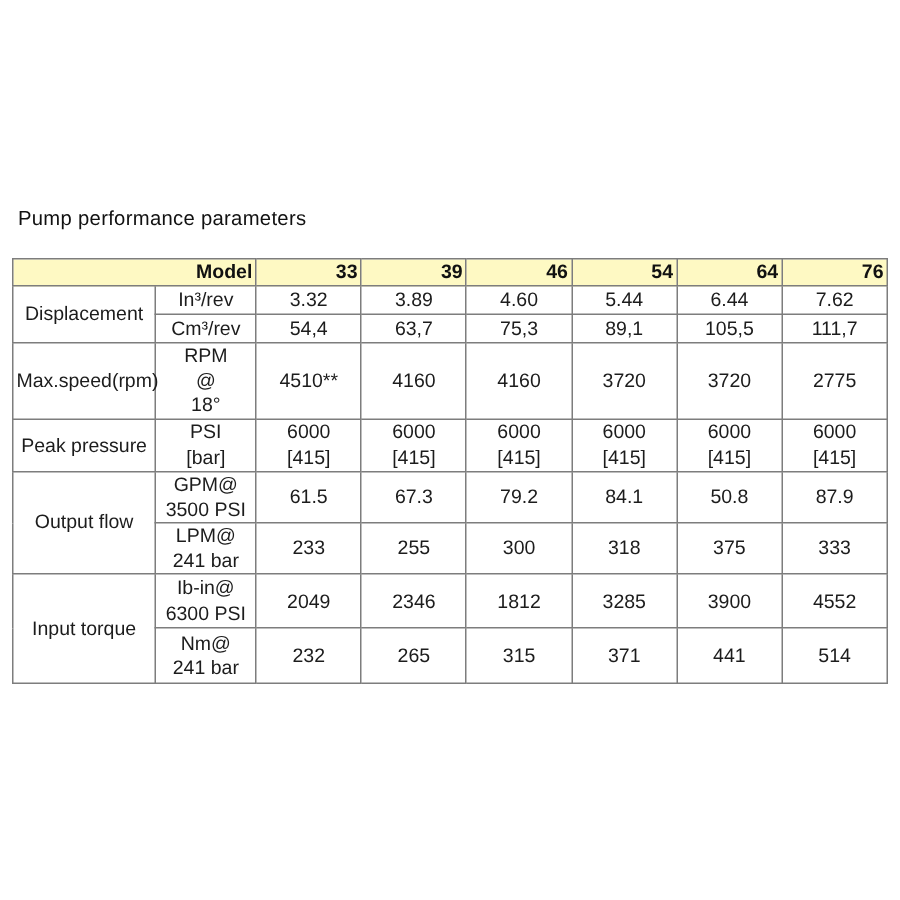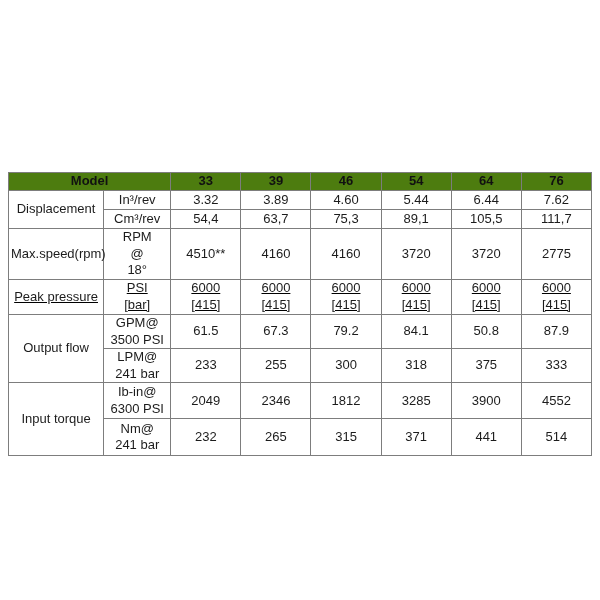--- a/index.html
+++ b/index.html
@@ -36,41 +36,43 @@
     border: 1px solid #7d7d7d;
     text-align: center;
     vertical-align: middle;
     font-size: 13px;
     color: #1c1c1c;
     padding: 0 2px;
     white-space: pre-line;
     line-height: 1.28;
   }
   tr.header-row td {
-    background: #4d7c0f;
+    background: #fef9c3;
     font-weight: bold;
     color: #111111;
+    text-align: right;
   }
   td.category-cell {
     font-weight: normal;
   }
   tr.h18 { height: 18px; }
   tr.h19 { height: 19px; }
   tr.h33 { height: 33px; }
   tr.h34 { height: 34px; }
-  tr.h35 { height: 35px; text-decoration: underline; }
+  tr.h35 { height: 35px; }
   tr.h36 { height: 36px; }
   tr.h37 { height: 37px; }
   tr.h48 { height: 48px; }
 </style>
 </head>
 <body>
 
 <div class="page">
 
+  <div class="page-title">Pump performance parameters</div>
 
   <table class="spec">
     <colgroup>
       <col style="width:95px">
       <col style="width:67px">
       <col style="width:70px">
       <col style="width:70px">
       <col style="width:70px">
       <col style="width:70px">
       <col style="width:70px">

